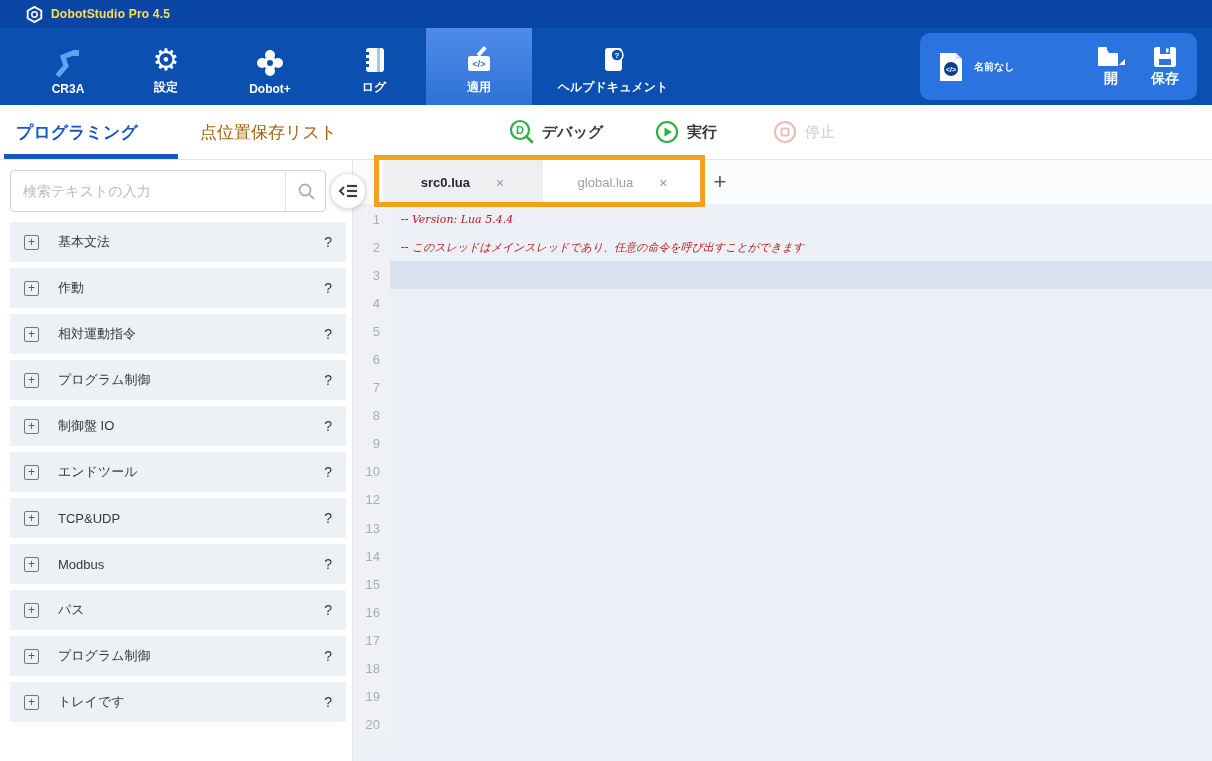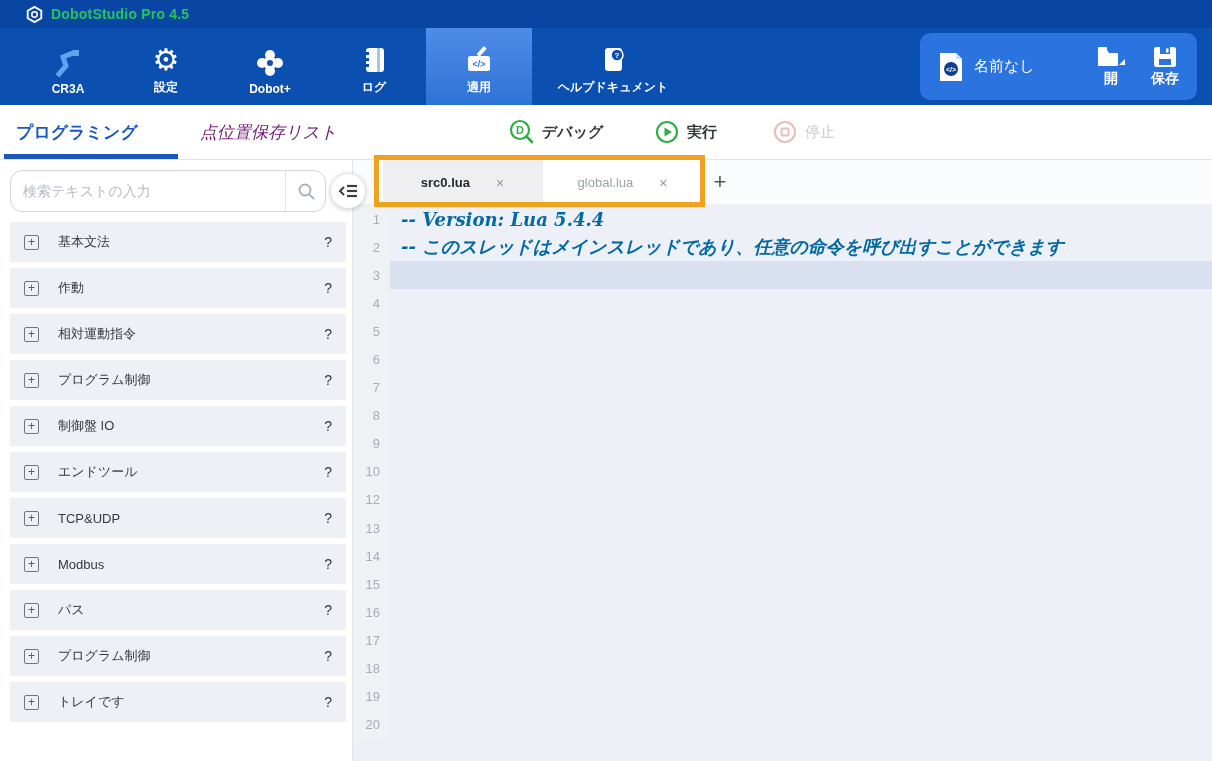--- a/index.html
+++ b/index.html
@@ -2,51 +2,51 @@
 <html><head>
 <meta charset="utf-8">
 <style>
   html,body{margin:0;padding:0;background:#fff;}
   *{box-sizing:border-box;font-family:"Liberation Sans","DejaVu Sans",sans-serif;}
   .screen{position:relative;width:1212px;height:761px;overflow:hidden;background:#fff;}
 
   
   .titlebar{position:absolute;left:0;top:0;width:1212px;height:28px;background:#0945a3;display:flex;align-items:center;padding-left:26px;}
   .titlebar .logo{width:17px;height:17px;margin-right:8px;}
-  .titlebar .apptitle{color:#22c55e;font-size:14px;font-weight:700;letter-spacing:.2px;}
+  .titlebar .apptitle{color:#fde047;font-size:12px;font-weight:700;letter-spacing:.2px;}
 
   
   .navbar{position:absolute;left:0;top:28px;width:1212px;height:77px;background:#0b4fb0;display:flex;align-items:stretch;padding-left:22px;}
   .navitem{display:flex;flex-direction:column;align-items:center;justify-content:flex-end;padding-bottom:9px;color:#fff;cursor:pointer;}
   .navitem .nlabel{font-size:12px;font-weight:700;margin-top:4px;white-space:nowrap;}
   .navitem.active{background:linear-gradient(180deg,#4f8ce8,#2e72d6);}
   .w1{width:92px}.w2{width:104px}.w3{width:104px}.w4{width:104px}.w5{width:106px}.w6{width:162px}
   .nicon{height:32px;display:flex;align-items:flex-end;justify-content:center;}
   .gear-glyph{font-size:30px;line-height:30px;color:#fff;font-family:"DejaVu Sans",sans-serif;}
 
   
   .filepanel{position:absolute;left:920px;top:33px;width:277px;height:67px;background:#2b74e0;border-radius:10px;display:flex;align-items:center;padding:0 18px;}
-  .fname{color:#fff;font-size:15px;font-weight:400;margin-left:10px;}
+  .fname{color:#fff;font-size:10px;font-weight:700;margin-left:10px;}
   .fp-act{display:flex;flex-direction:column;align-items:center;color:#fff;margin-left:26px;cursor:pointer;}
   .fp-act .flabel{font-size:14px;font-weight:700;margin-top:2px;}
   .fp-spacer{flex:1;}
 
   
   .toolbar{position:absolute;left:0;top:105px;width:1212px;height:55px;background:#fff;border-bottom:1px solid #e2e4e8;}
   .ttab{position:absolute;top:0;height:54px;display:flex;align-items:center;font-size:17px;cursor:pointer;}
   .ttab.main{left:16px;color:#1a57c2;font-weight:700;}
-  .ttab.second{left:200px;color:#701a75;font-style:italic;}
+  .ttab.second{left:200px;color:#a16207;}
   .tunderline{position:absolute;left:4px;bottom:0;width:174px;height:5px;background:#1a57c2;}
   .action{position:absolute;top:0;height:54px;display:flex;align-items:center;gap:8px;cursor:pointer;}
   .action .alabel{font-size:15px;font-weight:700;color:#34383d;}
   .action.disabled .alabel{color:#c6cad0;font-weight:400;cursor:default;}
   .act-debug{left:508px}.act-run{left:655px}.act-stop{left:773px}
 
   
-  .searchbox{position:absolute;left:10px;top:170px;width:316px;height:42px;border:1px solid #d2d5da;border-radius:12px;background:#fff;display:flex;align-items:center;}
+  .searchbox{position:absolute;left:10px;top:170px;width:316px;height:42px;border:1px solid #d2d5da;border-radius:4px;background:#fff;display:flex;align-items:center;}
   .searchbox input{flex:1;border:none;outline:none;padding:0 12px;font-size:14px;color:#333;background:transparent;}
   .searchbox input::placeholder{color:#b5bac2;}
   .searchzone{width:40px;height:100%;border-left:1px solid #e2e4e8;display:flex;align-items:center;justify-content:center;cursor:pointer;}
   .collapsebtn{position:absolute;left:330px;top:173px;width:36px;height:36px;border-radius:50%;background:#fff;border:1px solid #e0e2e6;box-shadow:0 1px 5px rgba(0,0,0,.18);display:flex;align-items:center;justify-content:center;cursor:pointer;z-index:5;}
   .sidebar-list{position:absolute;left:10px;top:222px;width:336px;}
   .sitem{height:40px;margin-bottom:6px;background:#edf0f5;display:flex;align-items:center;padding:0 14px;cursor:pointer;}
   .plusbox{width:15px;height:15px;border:1.4px solid #70767f;border-radius:2px;color:#565c64;font-size:12px;line-height:12px;display:flex;align-items:center;justify-content:center;flex:none;}
   .slabel{font-size:13px;color:#35393e;margin-left:19px;white-space:nowrap;}
   .shelp{margin-left:auto;font-size:14px;color:#35393e;}
 
@@ -54,21 +54,21 @@
   .editorpane{position:absolute;left:352px;top:160px;width:860px;height:601px;background:#edf0f7;border-left:1px solid #e3e5e9;}
   .tabstrip{position:absolute;left:0;top:0;width:860px;height:45px;background:#fbfcfd;border-bottom:1px solid #edeff3;display:flex;padding-left:30px;}
   .etab{width:160px;height:45px;display:flex;align-items:center;justify-content:center;gap:26px;font-size:13px;color:#9aa2ac;background:#fff;cursor:pointer;border-right:1px solid #eceef0;}
   .etab.active{background:#efeff2;color:#24292f;font-weight:700;}
   .etab .close{font-size:14px;color:#8f969e;font-weight:400;cursor:pointer;}
   .newtab{width:34px;display:flex;align-items:center;justify-content:center;font-size:22px;color:#555;cursor:pointer;}
   .highlightbox{position:absolute;left:374px;top:155px;width:331px;height:52px;border:5px solid #f0a11e;z-index:50;pointer-events:none;}
   .code-rows{position:absolute;left:0;top:45px;width:860px;}
   .crow{display:flex;height:28.1px;align-items:center;}
   .ln{width:37px;flex:none;text-align:right;padding-right:10px;font-size:13px;color:#a6adb9;background:#f0f1f5;height:100%;display:flex;align-items:center;justify-content:flex-end;}
-  .code{flex:1;height:100%;display:flex;align-items:center;padding-left:11px;font-family:"DejaVu Serif",serif;font-style:italic;font-weight:700;font-size:18px;color:#0369a1;white-space:pre;}
+  .code{flex:1;height:100%;display:flex;align-items:center;padding-left:11px;font-family:"DejaVu Serif",serif;font-style:italic;font-weight:400;font-size:11px;color:#b91c1c;white-space:pre;}
   .code.hl{background:#d9e1f1;}
 </style>
 </head>
 <body>
 
 <div class="screen">
 
   <div class="titlebar">
     <svg class="logo" viewBox="0 0 20 20">
       <polygon points="10,1 18,5.5 18,14.5 10,19 2,14.5 2,5.5" fill="none" stroke="#fff" stroke-width="2.2"></polygon>

